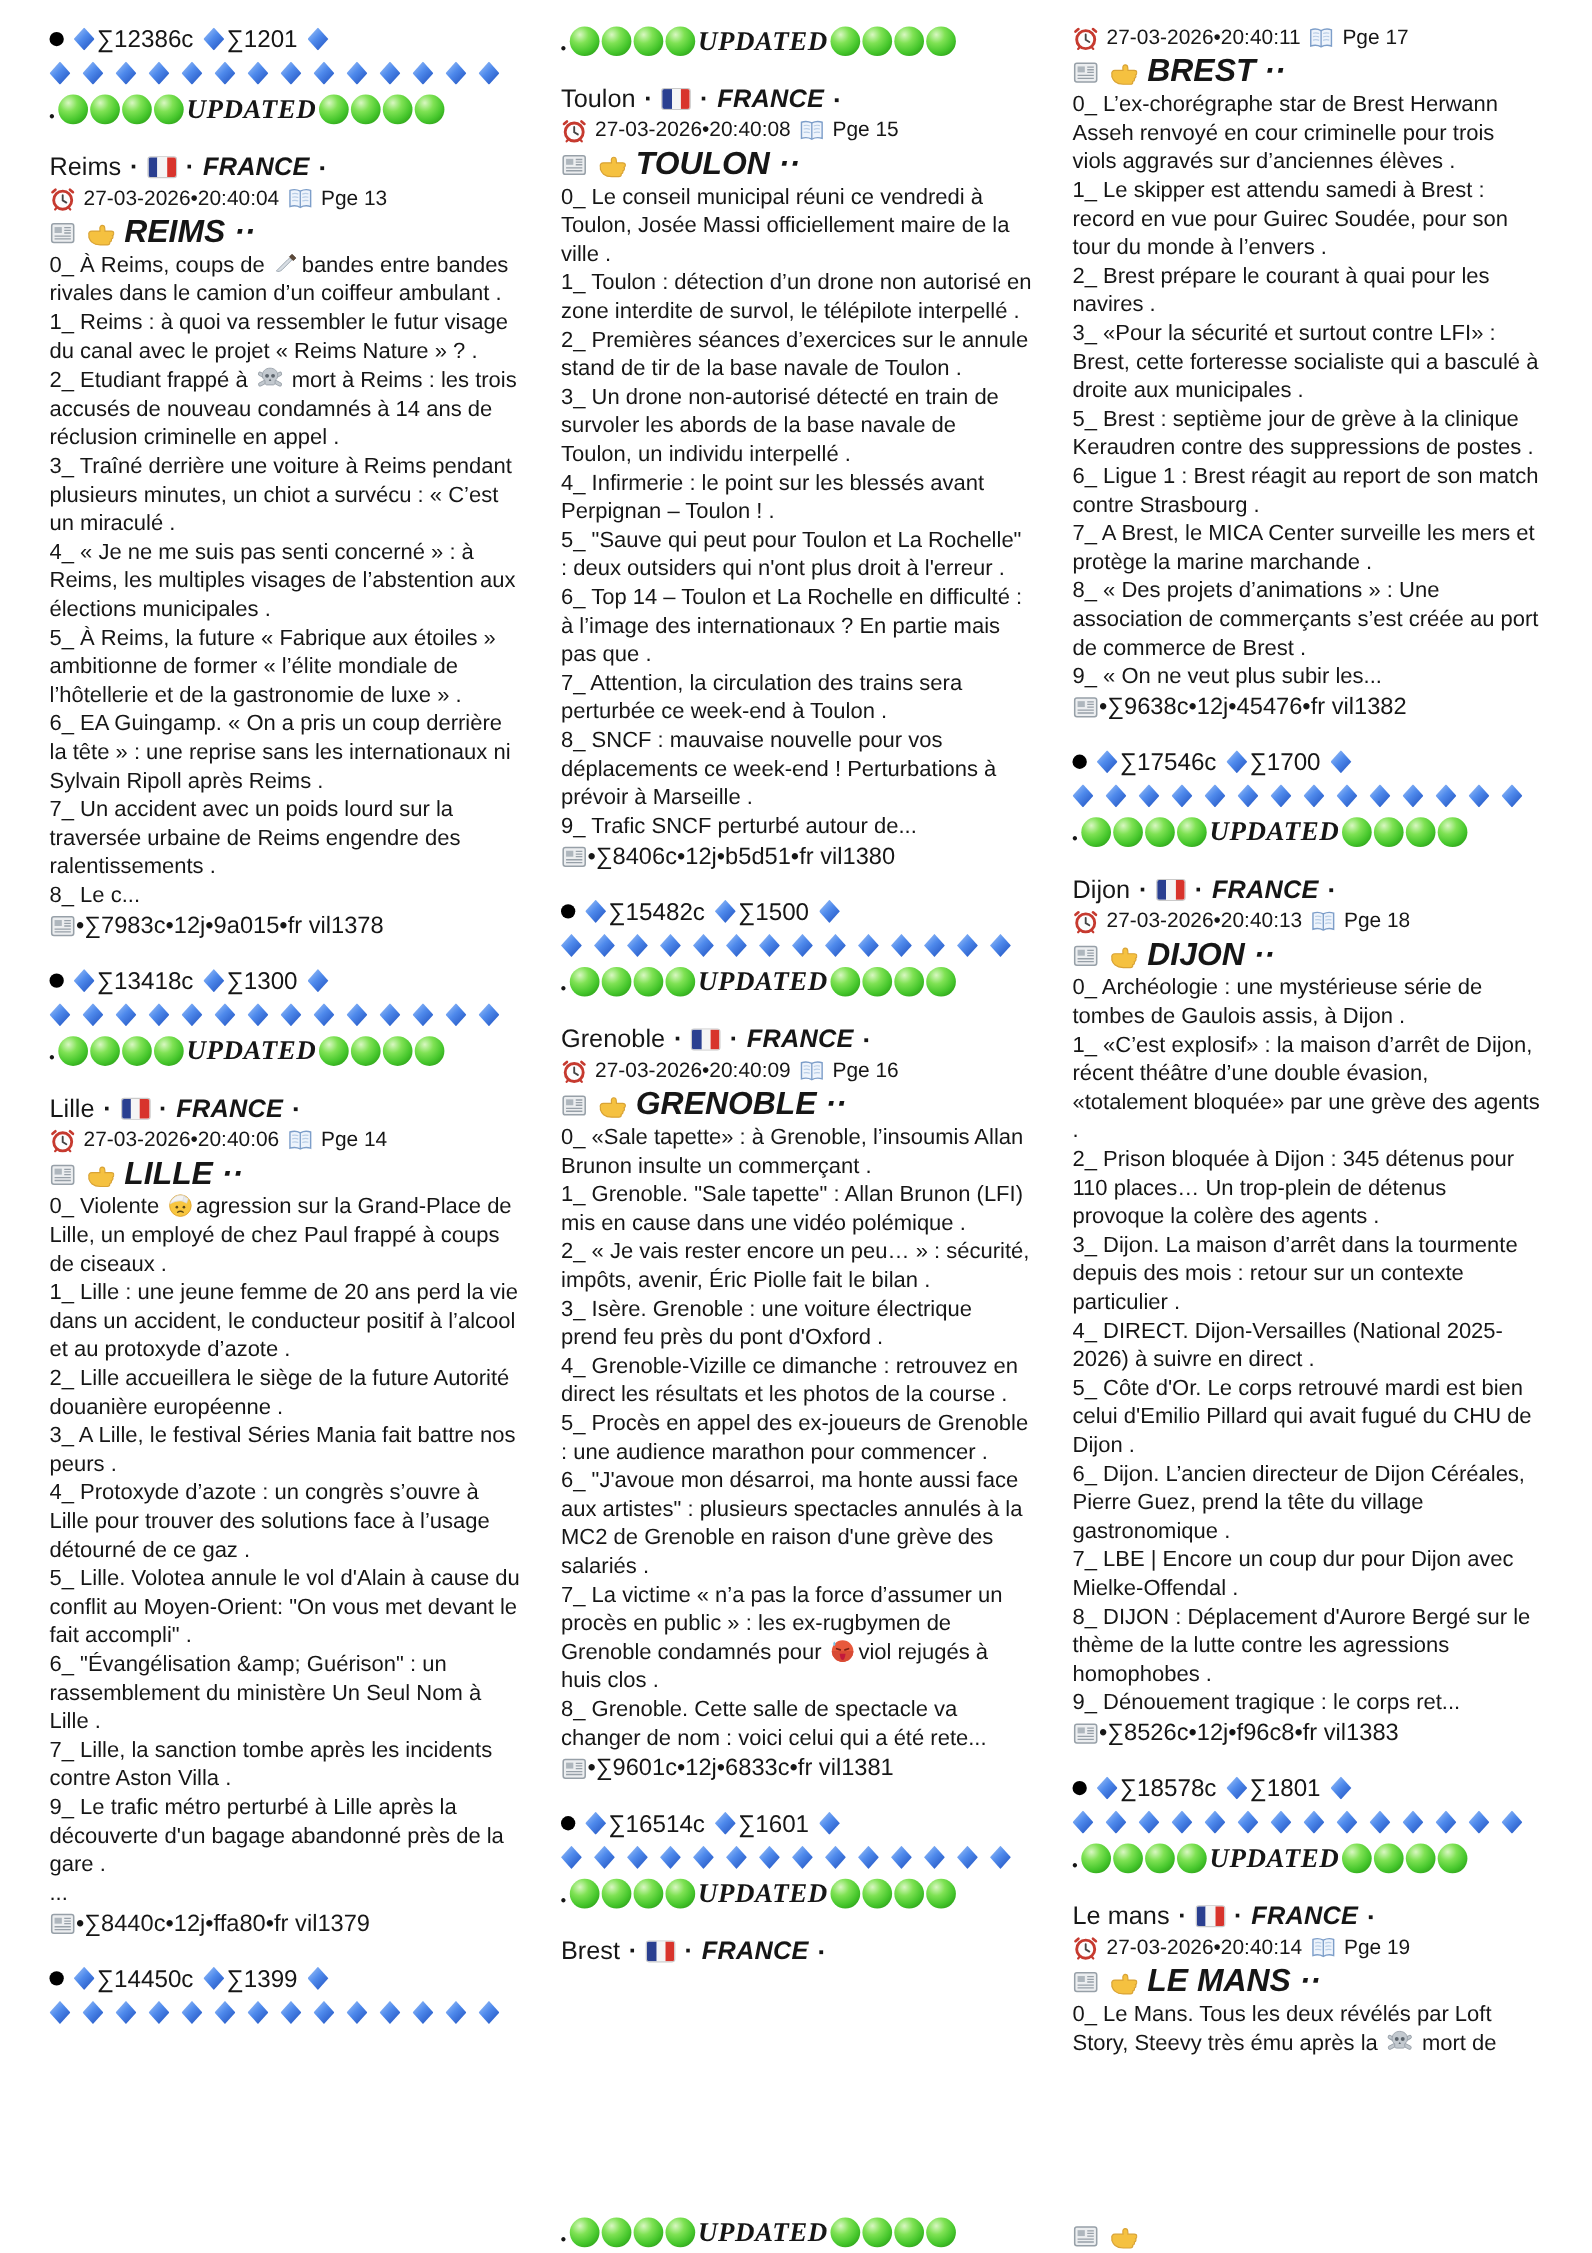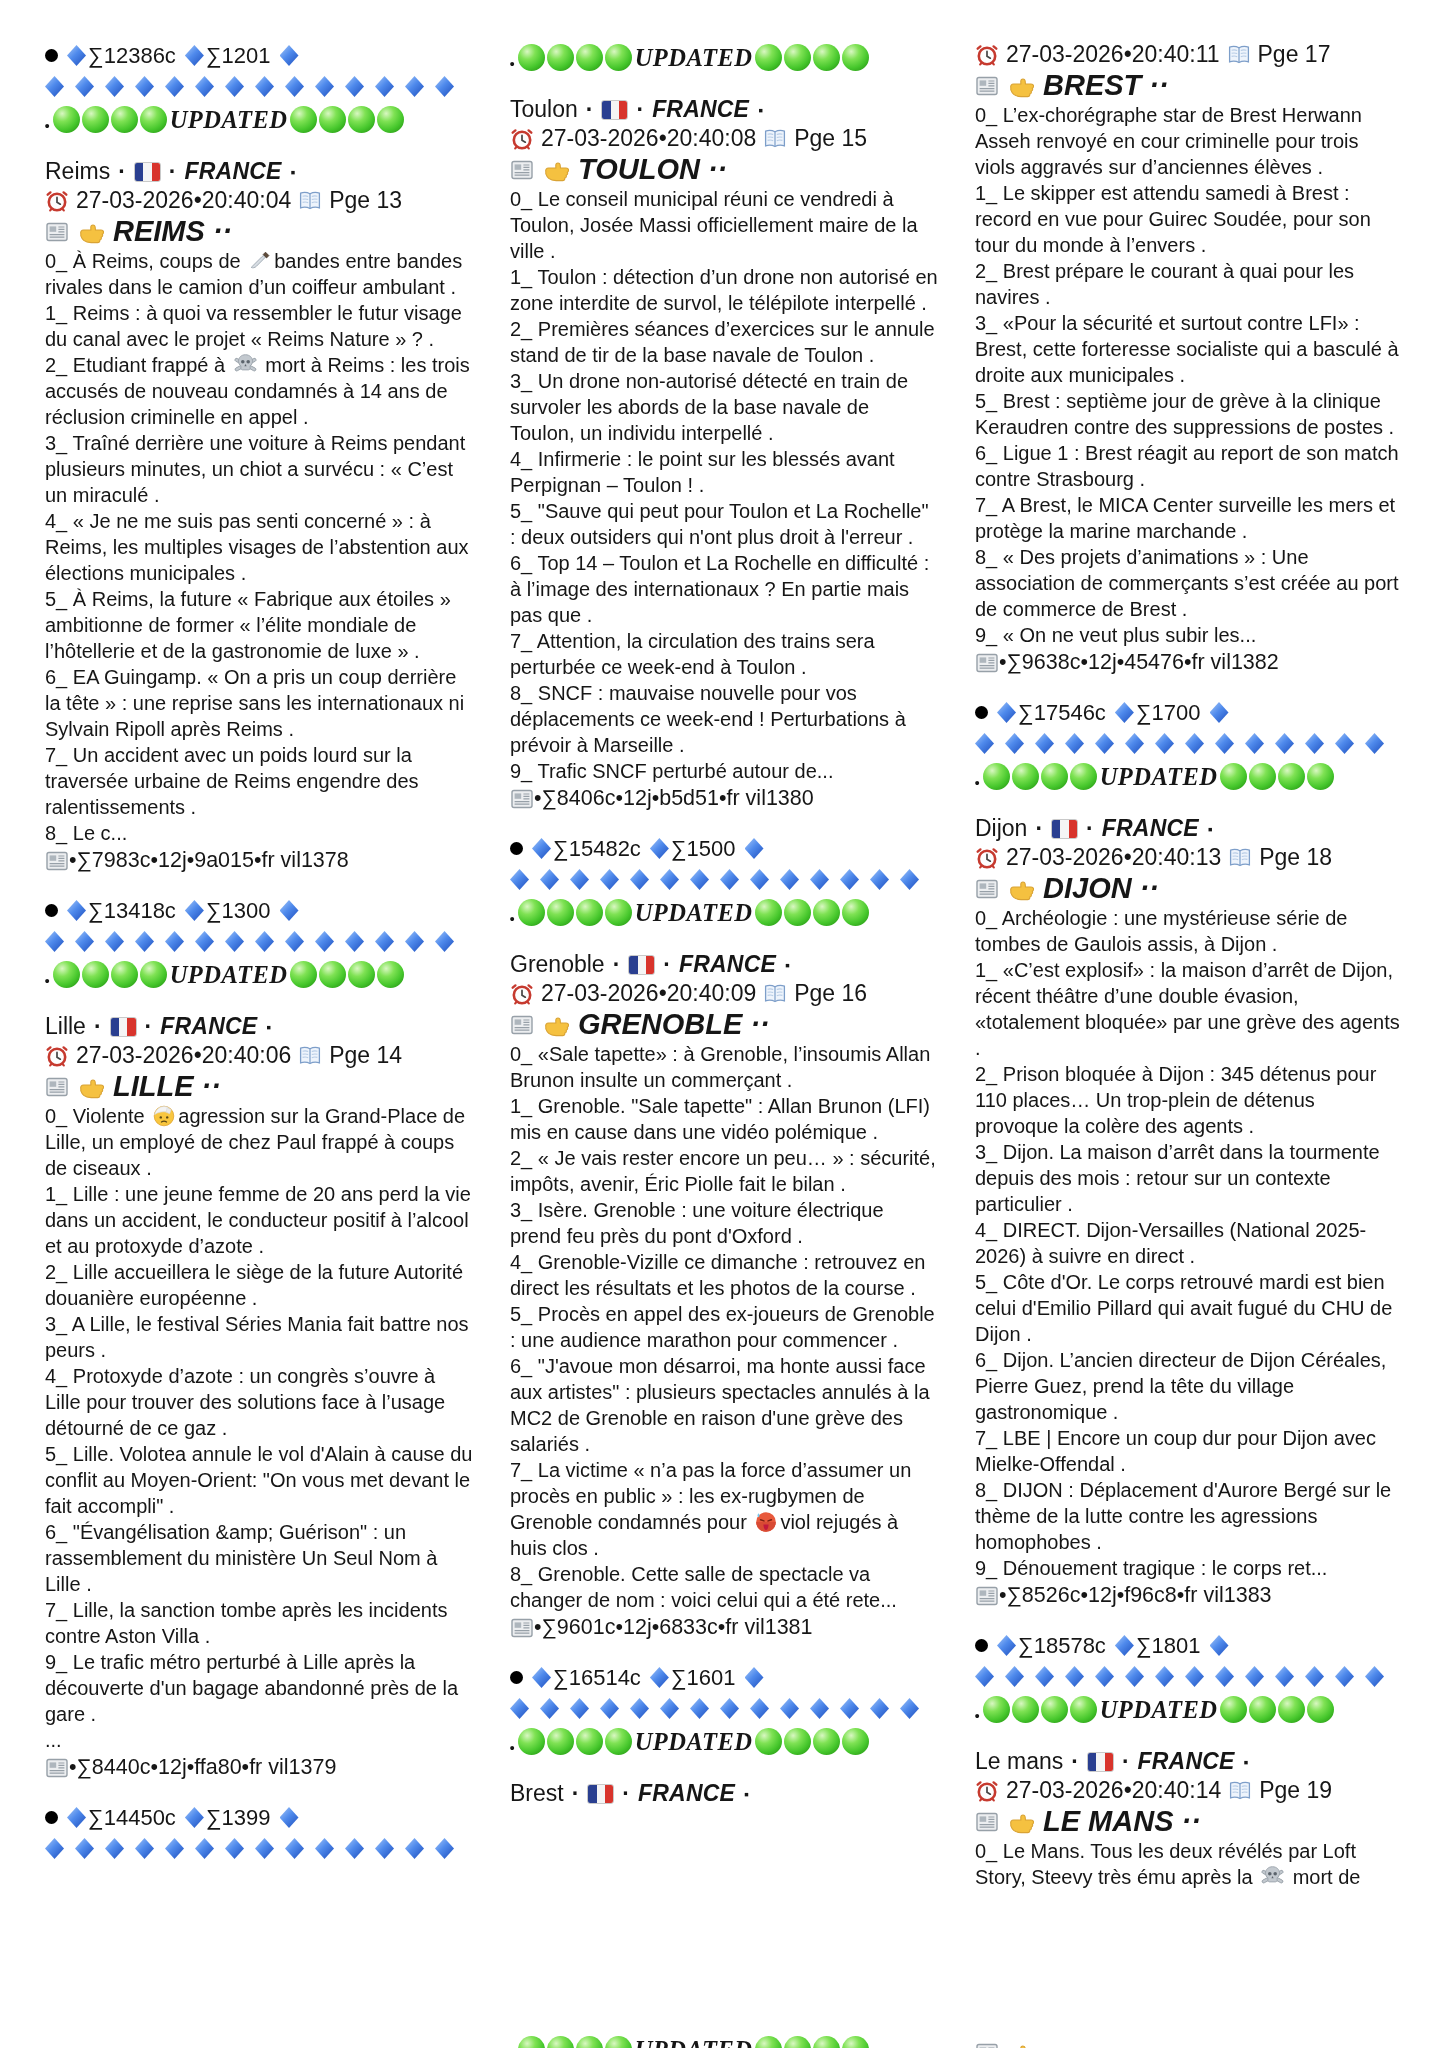--- a/index.html
+++ b/index.html
@@ -8,36 +8,36 @@
     --grn1:#d9f7c2; --grn2:#7fe254; --grn3:#46c72c; --grn4:#259413;
     --flagblue:#2a3f90; --flagred:#d8342c;
   }
   html,body{margin:0;padding:0}
   body{
     width:1447px;height:2048px;background:var(--bg);color:var(--text);
     font-family:"Liberation Sans","DejaVu Sans",sans-serif;overflow:hidden;
   }
   .feed{
     box-sizing:border-box;display:flex;gap:37px;
-    padding:40px 16px 0 45px;height:2048px;overflow:hidden;
+    padding:20px 16px 0 45px;height:2048px;overflow:hidden;
   }
   .col{flex:0 0 428px;width:428px;position:relative}
   .row{display:flex;align-items:center}
   .sep-row{min-height:31px;gap:9px;font-size:22px}
   .sep-pair{display:flex;align-items:center;gap:2px}
   .dia-row{min-height:31px;gap:11px}
   .upd-row{min-height:35px;gap:0px;font-family:"Liberation Serif","DejaVu Serif",serif;
            font-weight:700;font-style:italic;font-size:24.5px;letter-spacing:.5px}
   .upd-row .lbl{margin:0 2px}
   .gap{height:20px}
   .city-row{min-height:29px;gap:8px;font-size:23px}
   .city-row .mid{font-weight:700}
   .city-row .country{font-weight:700;font-style:italic;letter-spacing:.2px}
   .city-row .endsq{font-size:14px;line-height:1;margin-left:1px}
-  .time-row{min-height:29px;gap:7px;font-size:23px}
+  .time-row{min-height:29px;gap:7px;font-size:19px}
   .head-row{min-height:29px;gap:9px;font-size:29px;font-weight:700;font-style:italic}
   .news-item{font-size:20px;line-height:26px;margin:0}
   .foot-row{min-height:29px;font-size:21.5px}
   
   .ic-bullet{display:inline-block;width:13px;height:13px;border-radius:50%;background:#000}
   .ic-diamond{display:inline-block;width:19px;height:21px;
     background:linear-gradient(135deg,var(--dia1) 0%,var(--dia2) 45%,var(--dia3) 100%);
     clip-path:polygon(50% 0,100% 50%,50% 100%,0 50%)}
   .ic-green{display:inline-block;width:27px;height:27px;border-radius:50%;margin:0 1px;
     background:radial-gradient(circle at 34% 28%,var(--grn1) 0%,var(--grn2) 30%,var(--grn3) 62%,var(--grn4) 92%)}

